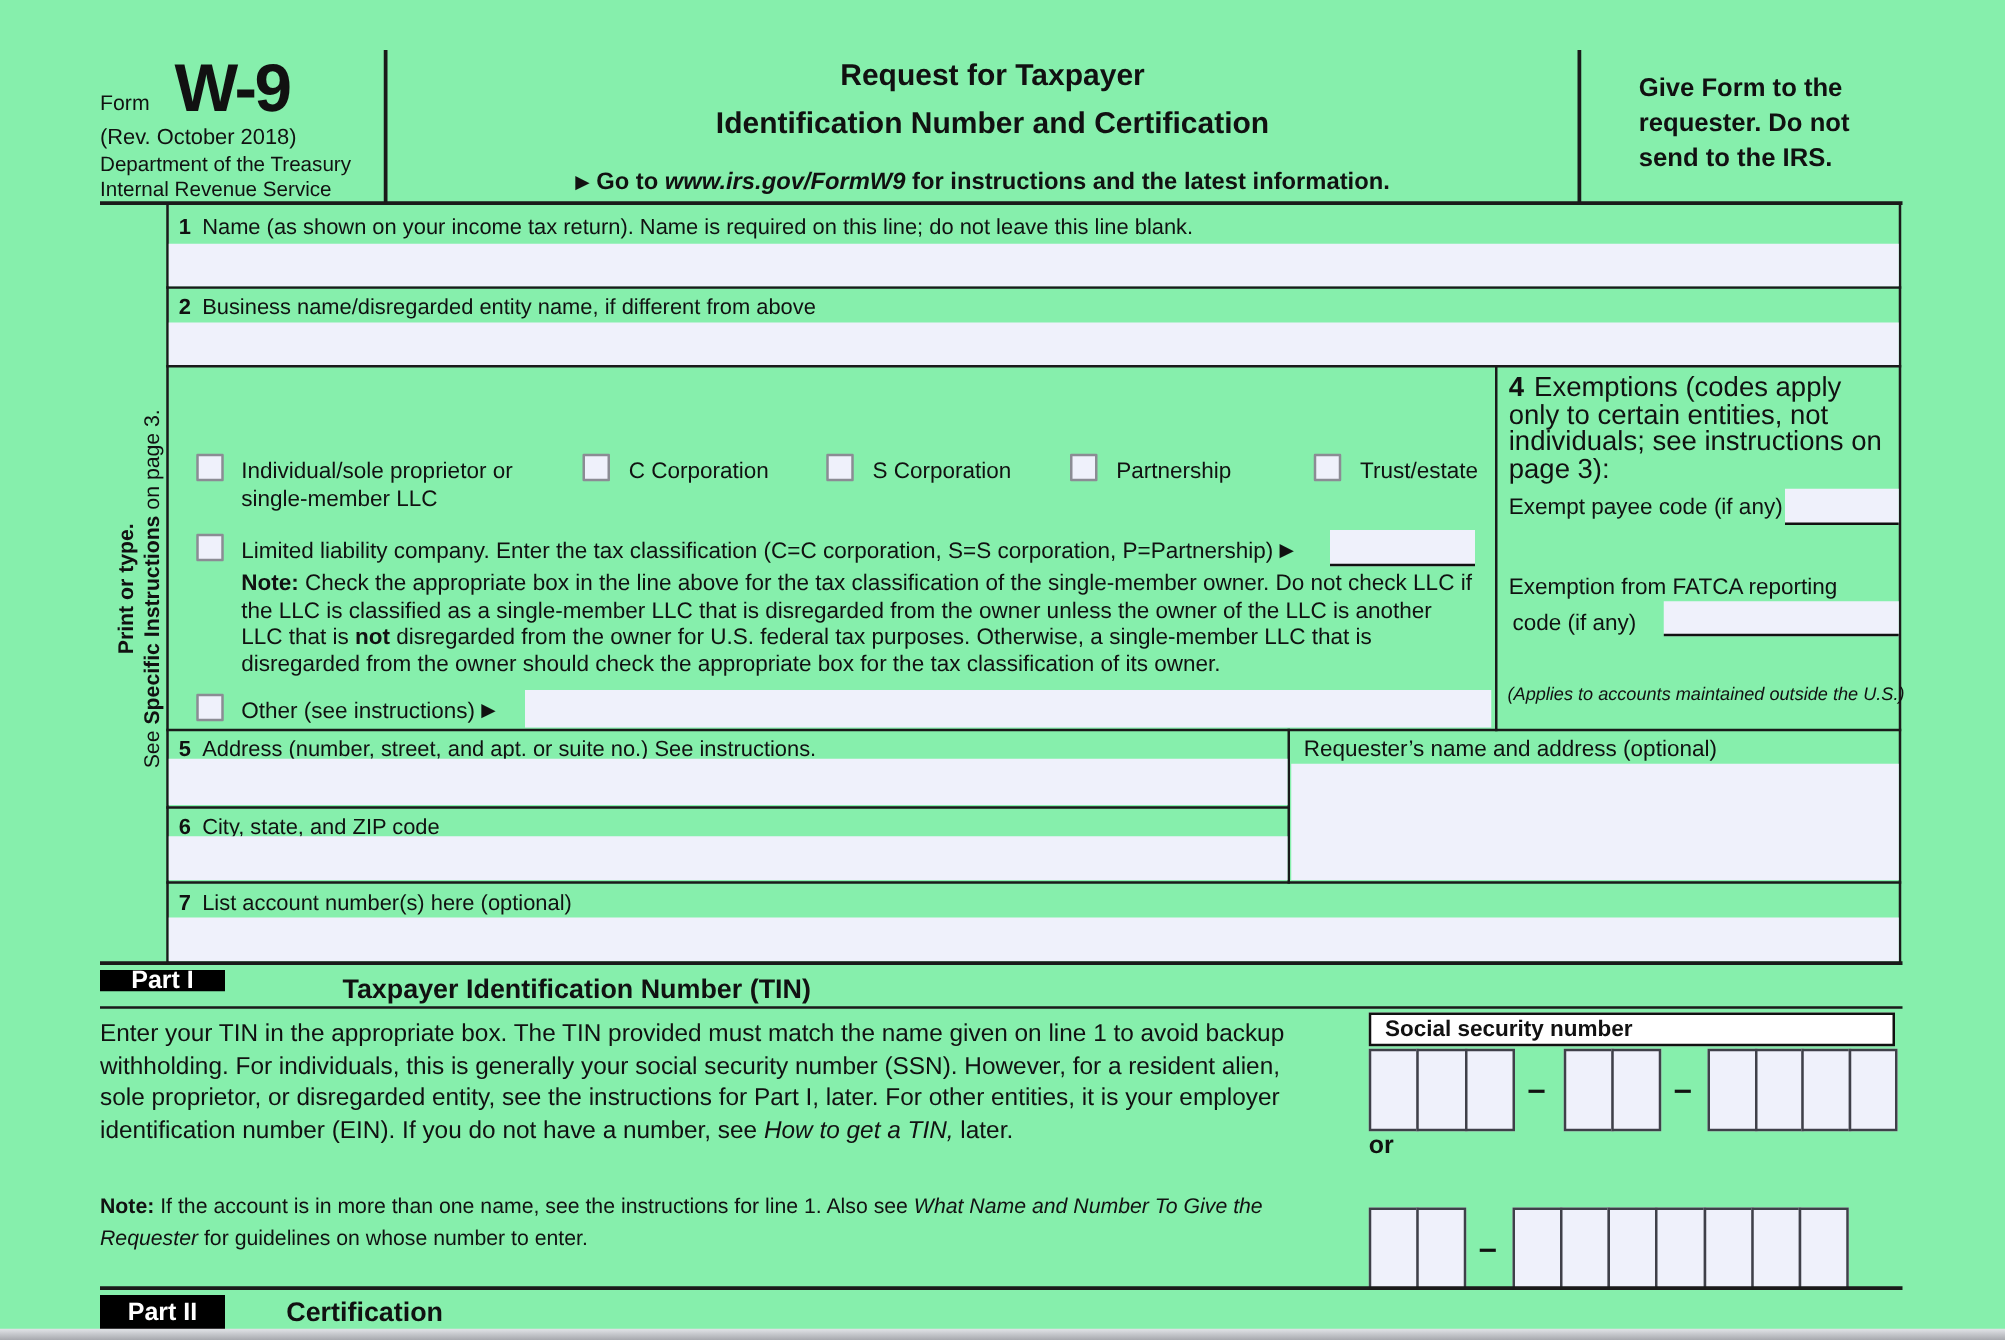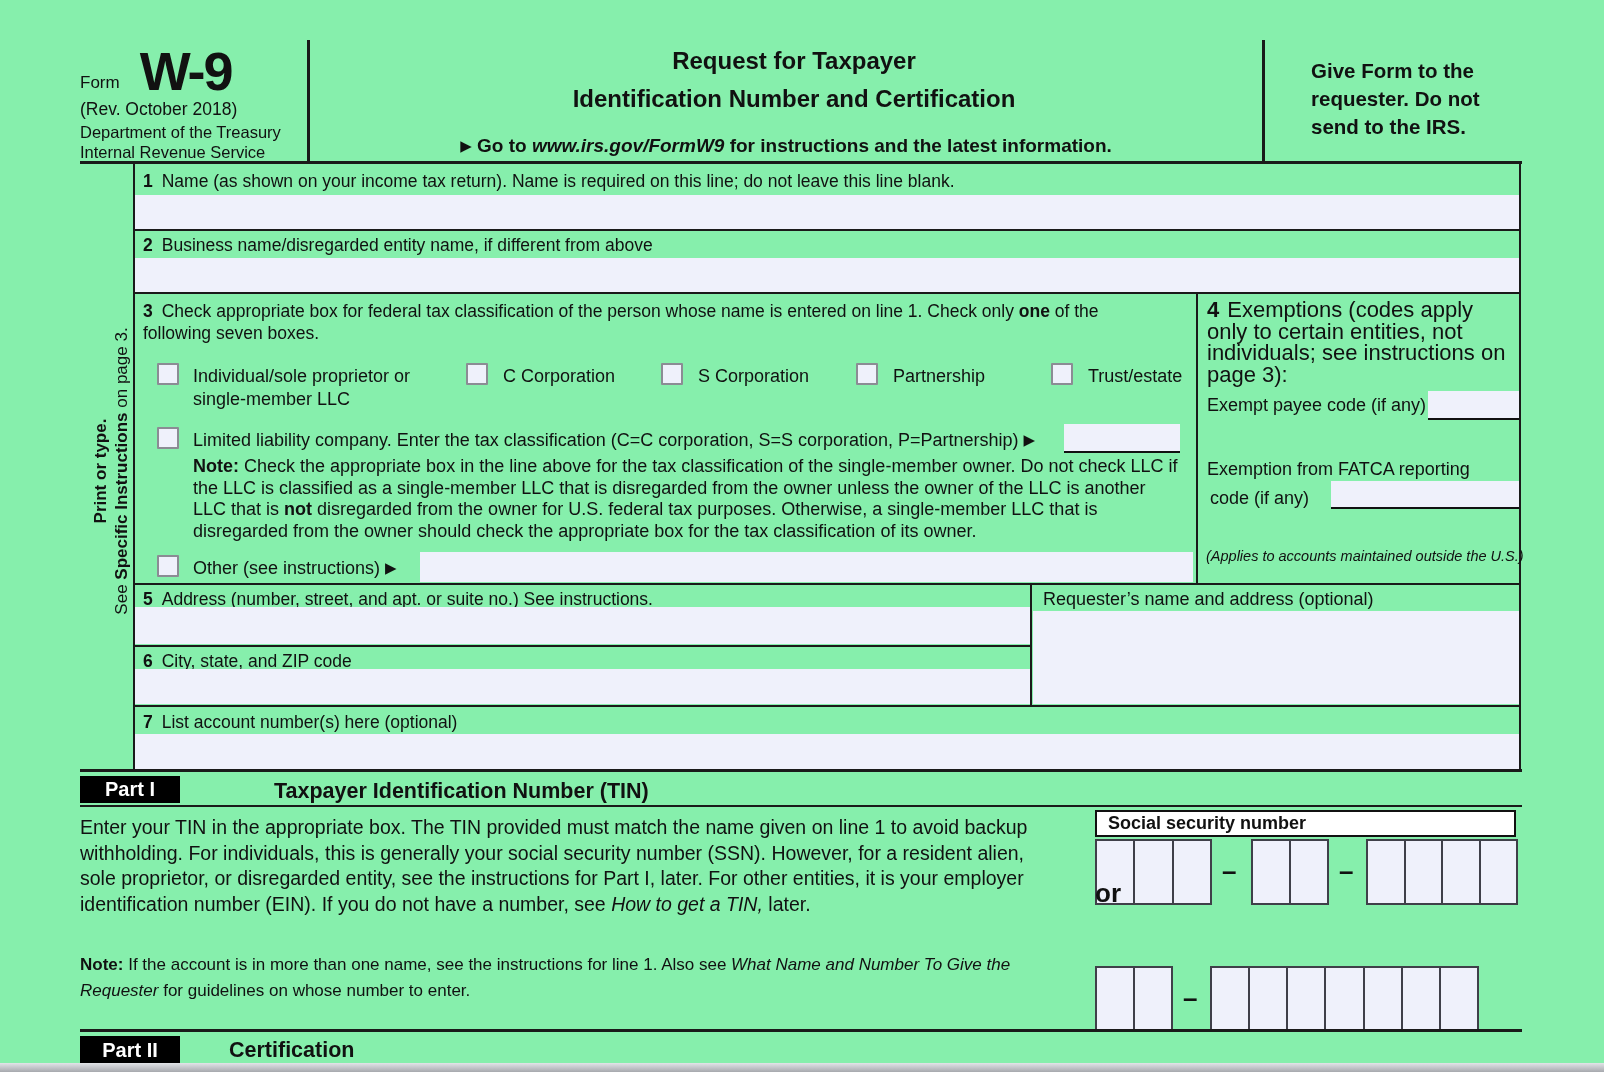--- a/index.html
+++ b/index.html
@@ -91,23 +91,20 @@
   <div class="lbl" style="left:143px; top:171px;">
     <span class="num">1</span><span>Name (as shown on your income tax return). Name is required on this line; do not leave this line blank.</span>
   </div>
   <div class="field" style="left:135px; top:195px; width:1384px; height:34px;"></div>
 
   <div class="lbl" style="left:143px; top:235px;">
     <span class="num">2</span><span>Business name/disregarded entity name, if different from above</span>
   </div>
   <div class="field" style="left:135px; top:258px; width:1384px; height:34px;"></div>
 
-  <div class="lbl wrap" style="left:143px; top:301px; width:1020px; line-height:21.5px; white-space:normal;">
-    <span class="num">3</span><span>Check appropriate box for federal tax classification of the person whose name is entered on line 1. Check only </span><span class="b">one</span><span> of the following seven boxes.</span>
-  </div>
 
   <div class="cb" style="left:157px; top:363px;"></div>
   <div class="cbl" style="left:193px; top:365px; line-height:22.5px;">
     <span>Individual/sole proprietor or</span><br>
     <span>single-member LLC</span>
   </div>
   <div class="cb" style="left:466px; top:363px;"></div>
   <div class="cbl" style="left:503px; top:366px;">C Corporation</div>
   <div class="cb" style="left:661px; top:363px;"></div>
   <div class="cbl" style="left:698px; top:366px;">S Corporation</div>
@@ -155,21 +152,21 @@
   </div>
   <div class="field" style="left:135px; top:669px; width:895px; height:35px;"></div>
 
   <div class="lbl" style="left:143px; top:712px;">
     <span class="num">7</span><span>List account number(s) here (optional)</span>
   </div>
   <div class="field" style="left:135px; top:734px; width:1384px; height:35px;"></div>
 
   <div class="rule" style="left:80px; top:769px; width:1442px; height:3px;"></div>
   <div class="rule" style="left:80px; top:805px; width:1442px; height:2px;"></div>
-  <div class="partbox" style="left:80px; top:776px; width:100px; height:27px;">Part I</div>
+  <div class="partbox" style="left:80px; top:776px; width:100px; height:17px;">Part I</div>
   <div class="parttitle" style="left:229px; top:779px;margin-left:45px;">Taxpayer Identification Number (TIN)</div>
 
   <div class="abs wrap" style="left:80px; top:815px; width:962px; font-size:19.5px; line-height:25.5px;">
     <span>Enter your TIN in the appropriate box. The TIN provided must match the name given on line 1 to avoid backup withholding. For individuals, this is generally your social security number (SSN). However, for a resident alien, sole proprietor, or disregarded entity, see the instructions for Part I, later. For other entities, it is your employer identification number (EIN). If you do not have a number, see </span><span class="i">How to get a TIN,</span><span> later.</span>
   </div>
   <div class="abs wrap" style="left:80px; top:952px; width:980px; font-size:17px; line-height:25.5px;">
     <span class="b">Note:</span><span> If the account is in more than one name, see the instructions for line 1. Also see </span><span class="i">What Name and Number To Give the Requester</span><span> for guidelines on whose number to enter.</span>
   </div>
 
   <div class="tinbox" style="left:1095px; top:810px; width:421px; height:27px;">Social security number</div>
@@ -184,21 +181,21 @@
     <div class="cell"></div>
   </div>
   <div class="dash" style="left:1339px; top:856px;">–</div>
   <div class="cellgroup" style="left:1366px; top:839px; width:152px; height:66px;">
     <div class="cell"></div>
     <div class="cell"></div>
     <div class="cell"></div>
     <div class="cell"></div>
   </div>
 
-  <div class="abs b" style="left:1095px; top:878px; font-size:26px;">or</div>
+  <div class="abs b" style="left:1095px; top:905px; font-size:20px;">or</div>
 
   <div class="cellgroup" style="left:1095px; top:966px; width:78px; height:66px;">
     <div class="cell"></div>
     <div class="cell"></div>
   </div>
   <div class="dash" style="left:1183px; top:983px;">–</div>
   <div class="cellgroup" style="left:1210px; top:966px; width:269px; height:66px;">
     <div class="cell"></div>
     <div class="cell"></div>
     <div class="cell"></div>

